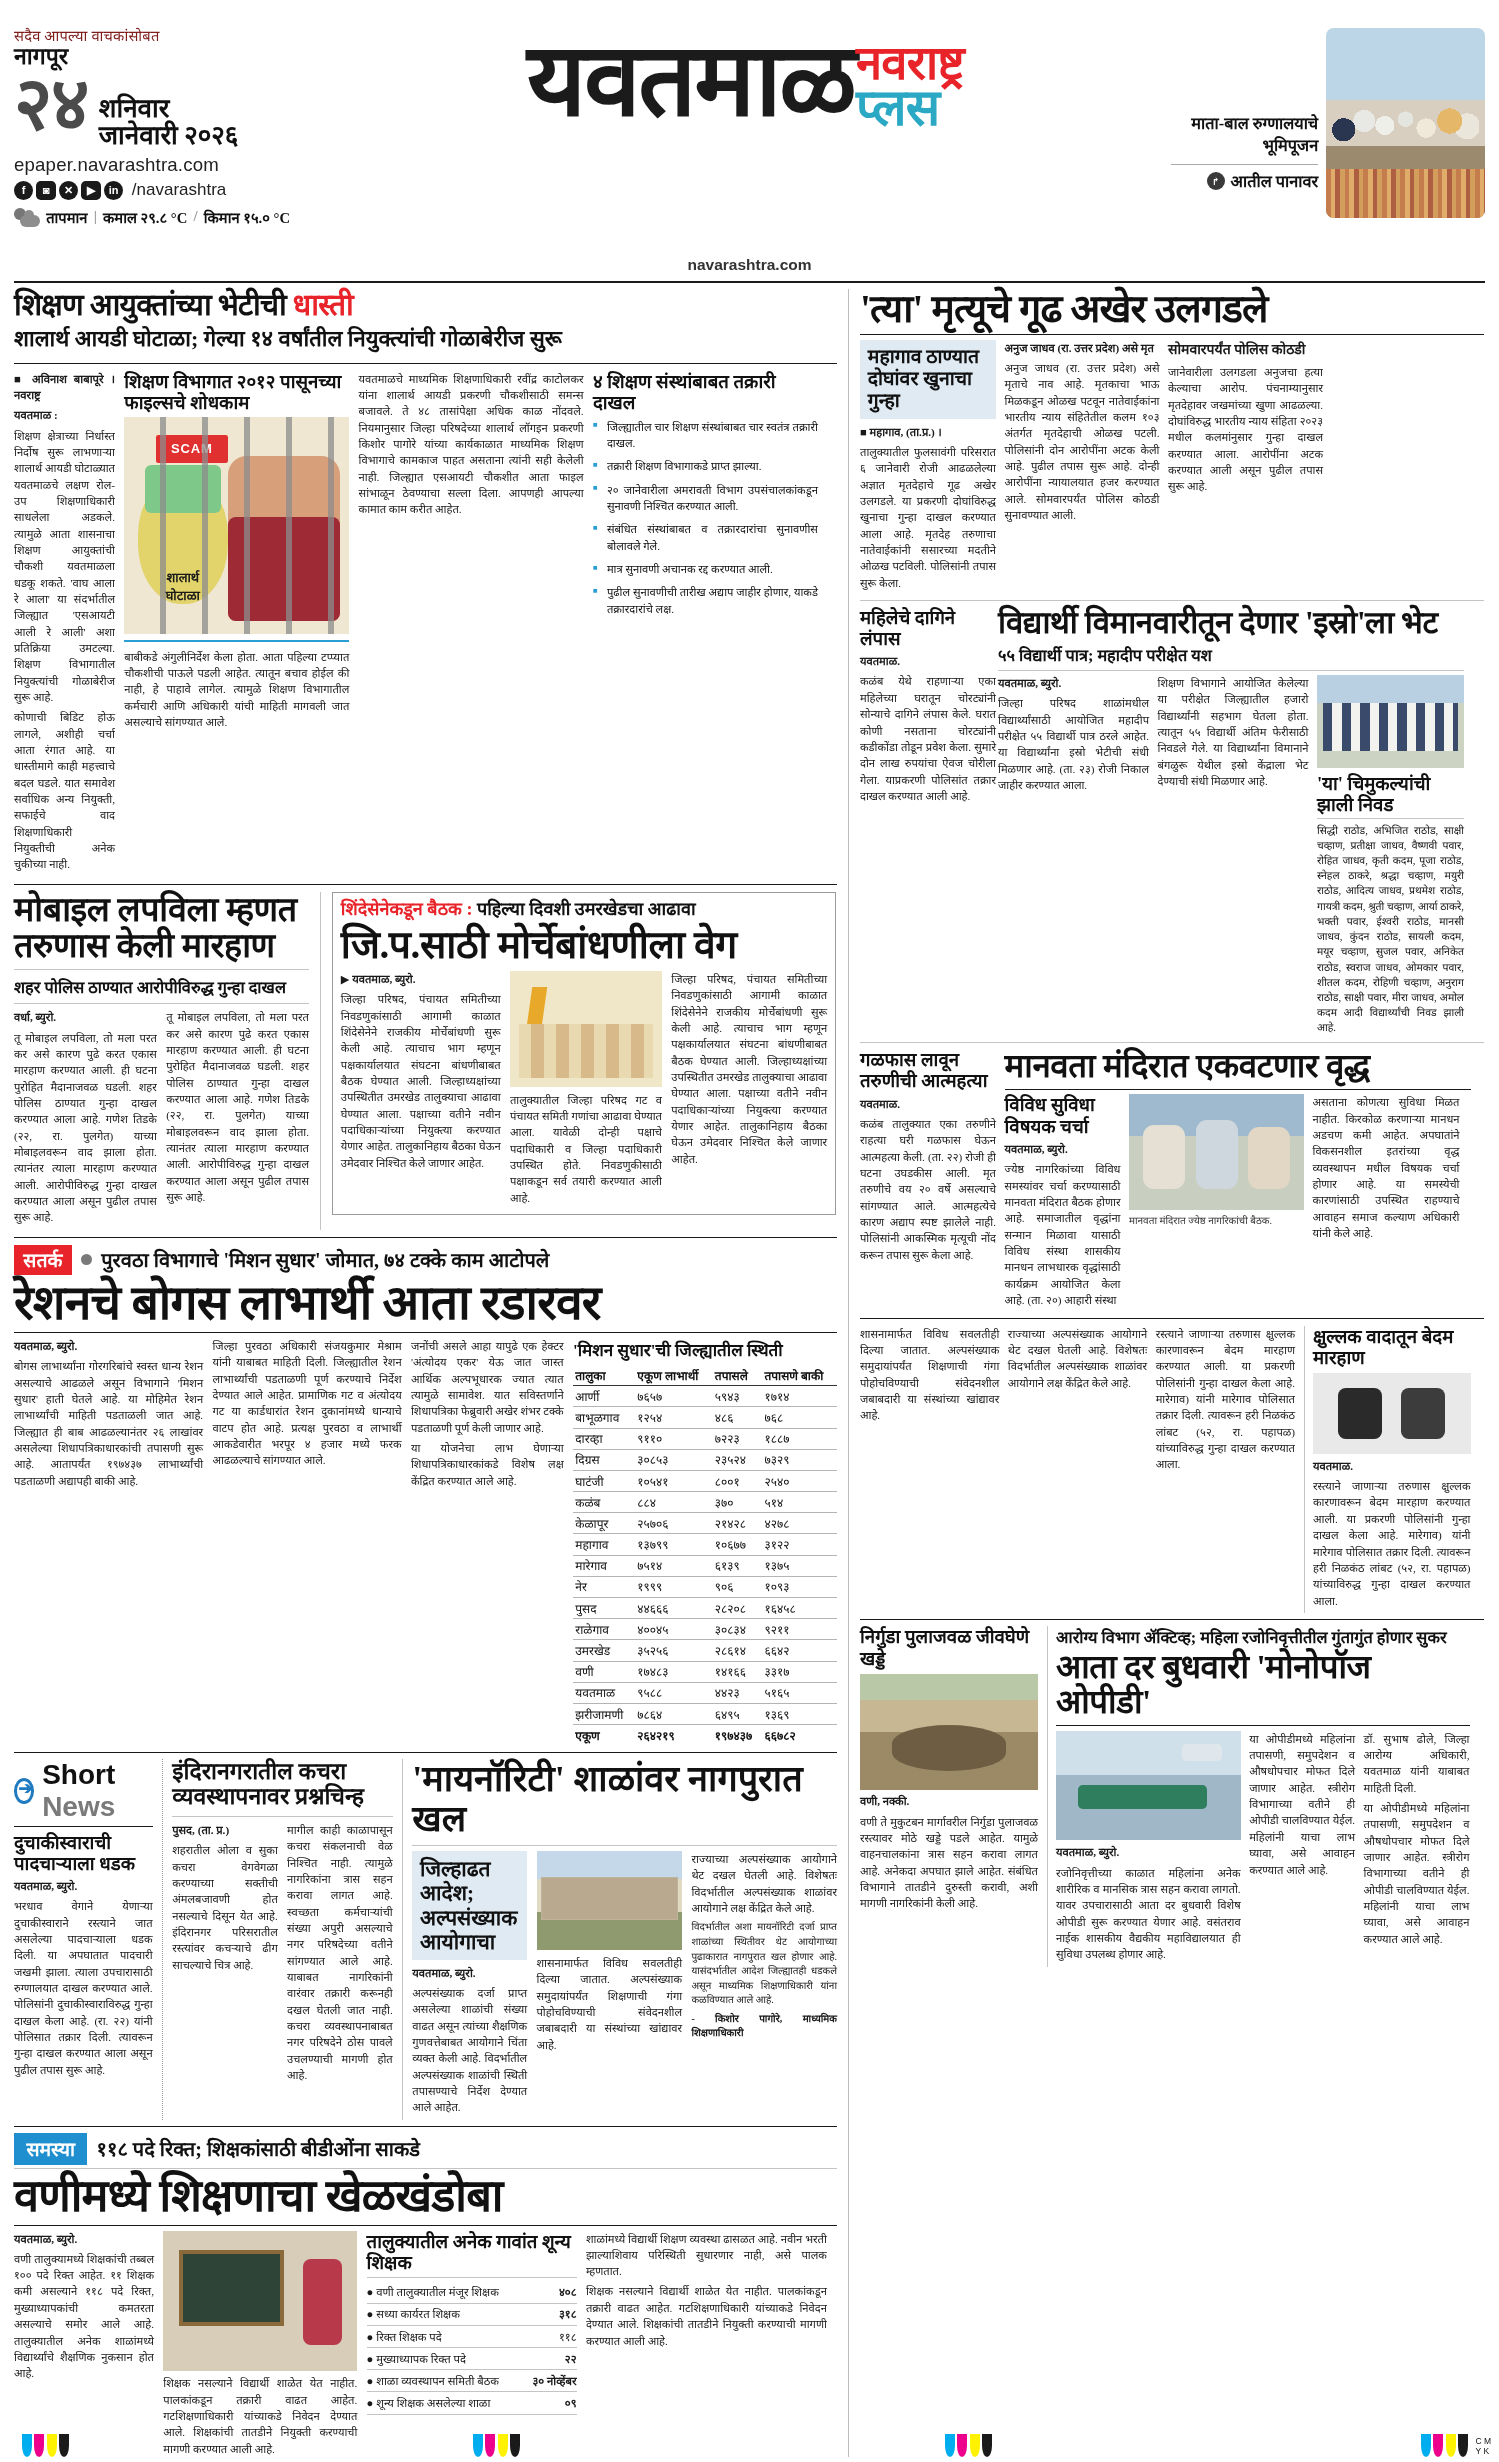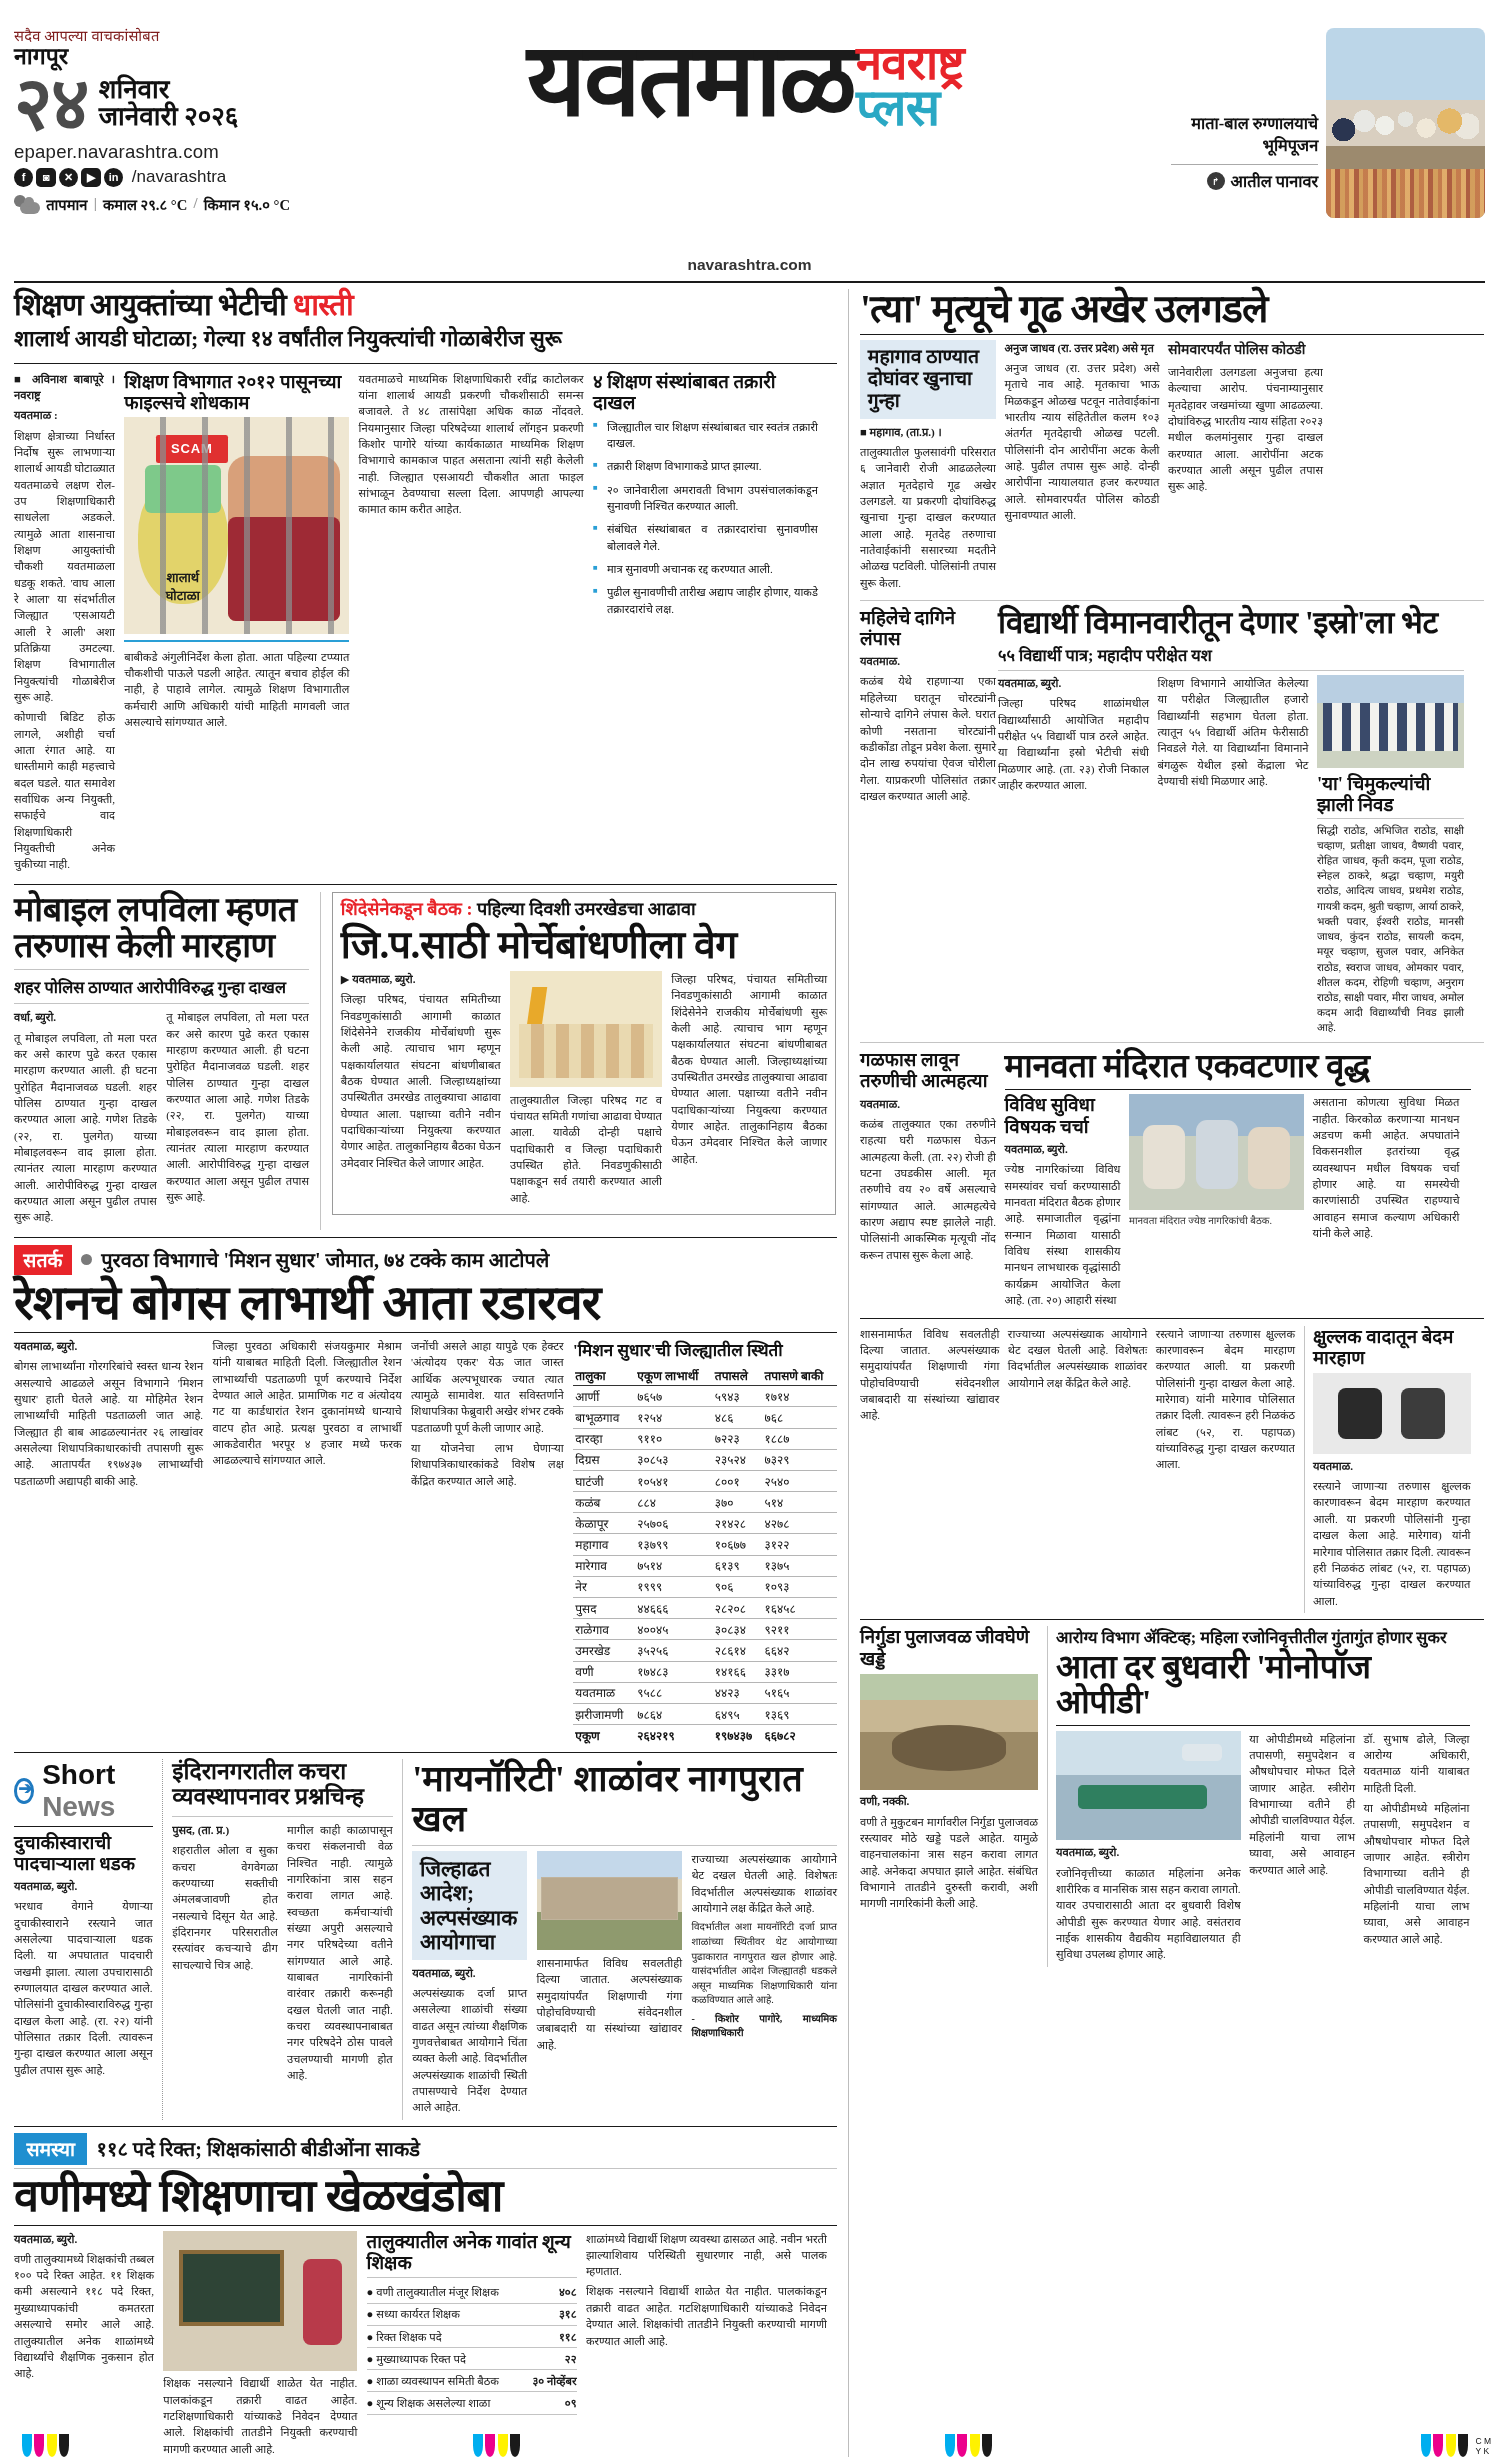--- a/index.html
+++ b/index.html
@@ -14,21 +14,21 @@
   }
   .page { width: 1499px; height: 2462px; padding: 11px 14px 0 14px; position: relative; }
 
   
   .masthead { display: flex; align-items: flex-start; height: 250px; position: relative; }
   .mast-left { width: 326px; padding-top: 14px; }
   .tagline { font-size: 14.7px; color: #7f1d1d; letter-spacing: 0.2px; margin-bottom: 0; }
   .city { font-size: 23px; font-weight: bold; line-height: 1; margin-bottom: 1.6px; }
   .dateblock { display: flex; align-items: flex-start; gap: 11px; }
   .daynum { font-size: 74px; font-weight: bold; color: #4b4b4b; line-height: .92; letter-spacing: -1.6px; }
-  .dayinfo { padding-top: 6.2px; }
+  .dayinfo { padding-top: 6.2px; margin-top: 19px; }
   .dayname { font-size: 26px; font-weight: bold; line-height: 1.05; }
   .monthyear { font-size: 26px; font-weight: bold; line-height: 1.1; }
   .epaper-url { font-size: 18.6px; color: #222; margin-top: 3.1px; letter-spacing: 0.2px;
                 font-family: "Liberation Sans", sans-serif; }
   .social-row { display: flex; align-items: center; gap: 3.1px; margin-top: 4.7px; }
   .sicon { width: 19.4px; height: 19.4px; border-radius: 50%; background: #1a1a1a; color: #fff;
            display: inline-flex; align-items: center; justify-content: center;
            font-size: 11px; font-family: "Liberation Sans", sans-serif; font-weight: bold; }
   .sicon.sq { border-radius: 4.7px; }
   .handle { font-size: 17px; margin-left: 5.4px; font-family: "Liberation Sans", sans-serif; color:#222; }
@@ -573,21 +573,21 @@
                 <div style="display: flex; justify-content: space-between; border-bottom: 0.8px solid rgb(196, 196, 196); padding: 2.3px 0px; font-size: 11.3px;">
                   <span>● वणी तालुक्यातील मंजूर शिक्षक</span>
                   <span style="font-weight: bold;">४०८</span>
                 </div>
                 <div style="display: flex; justify-content: space-between; border-bottom: 0.8px solid rgb(196, 196, 196); padding: 2.3px 0px; font-size: 11.3px;">
                   <span>● सध्या कार्यरत शिक्षक</span>
                   <span style="font-weight: bold;">३१८</span>
                 </div>
                 <div style="display: flex; justify-content: space-between; border-bottom: 0.8px solid rgb(196, 196, 196); padding: 2.3px 0px; font-size: 11.3px;">
                   <span>● रिक्त शिक्षक पदे</span>
-                  <span style="font-weight: bold;">११८</span>
+                  <span style="font-weight: normal;">११८</span>
                 </div>
                 <div style="display: flex; justify-content: space-between; border-bottom: 0.8px solid rgb(196, 196, 196); padding: 2.3px 0px; font-size: 11.3px;">
                   <span>● मुख्याध्यापक रिक्त पदे</span>
                   <span style="font-weight: bold;">२२</span>
                 </div>
                 <div style="display: flex; justify-content: space-between; border-bottom: 0.8px solid rgb(196, 196, 196); padding: 2.3px 0px; font-size: 11.3px;">
                   <span>● शाळा व्यवस्थापन समिती बैठक</span>
                   <span style="font-weight: bold;">३० नोव्हेंबर</span>
                 </div>
                 <div style="display: flex; justify-content: space-between; border-bottom: 0.8px solid rgb(196, 196, 196); padding: 2.3px 0px; font-size: 11.3px;">

